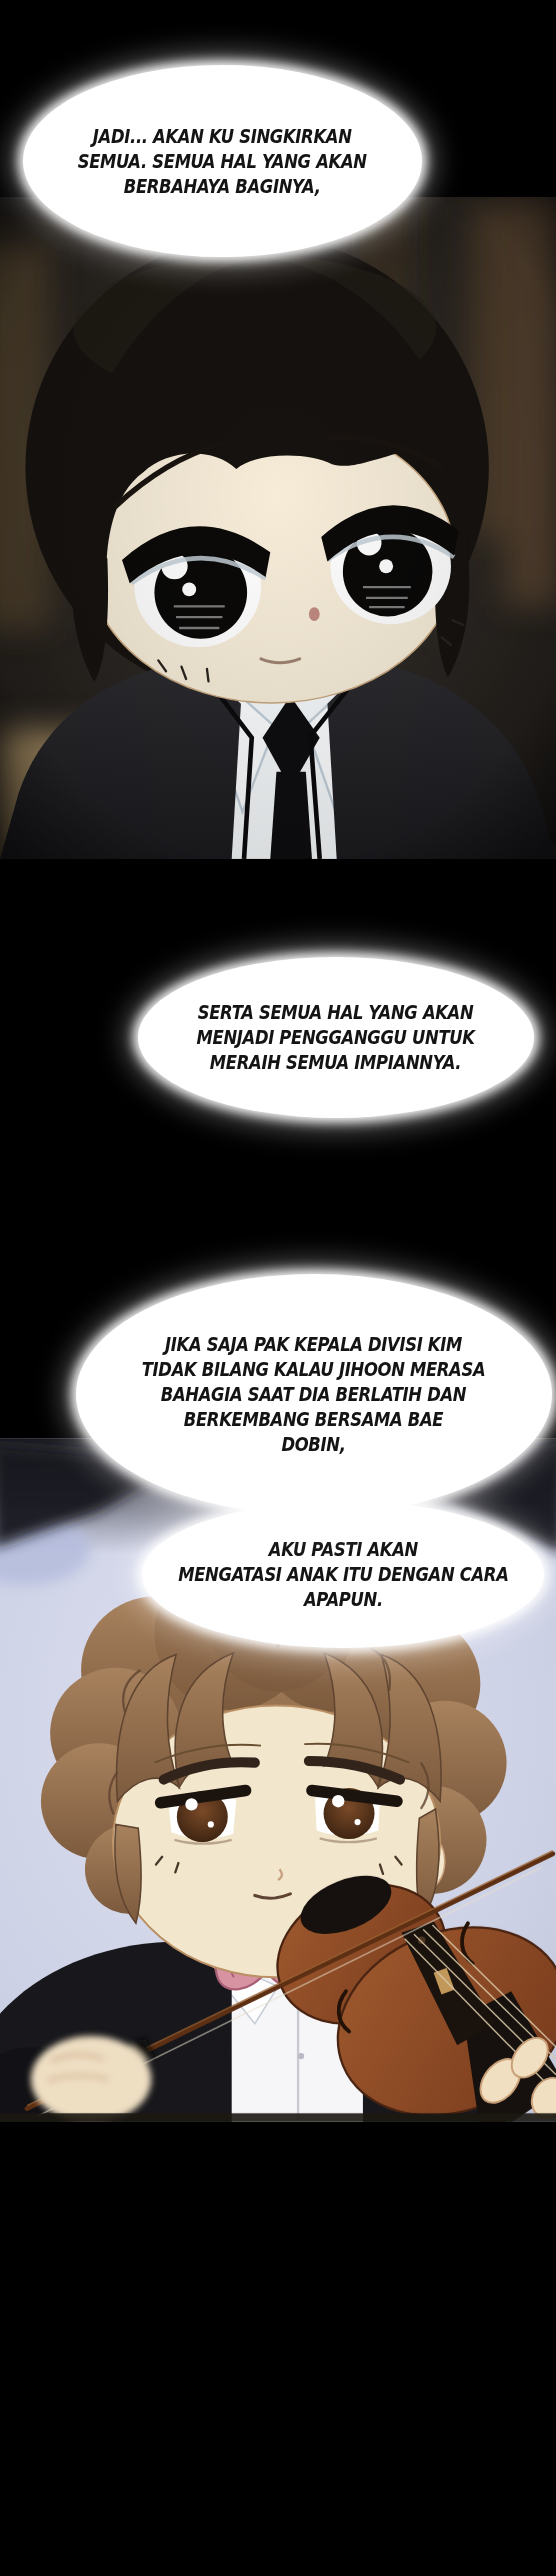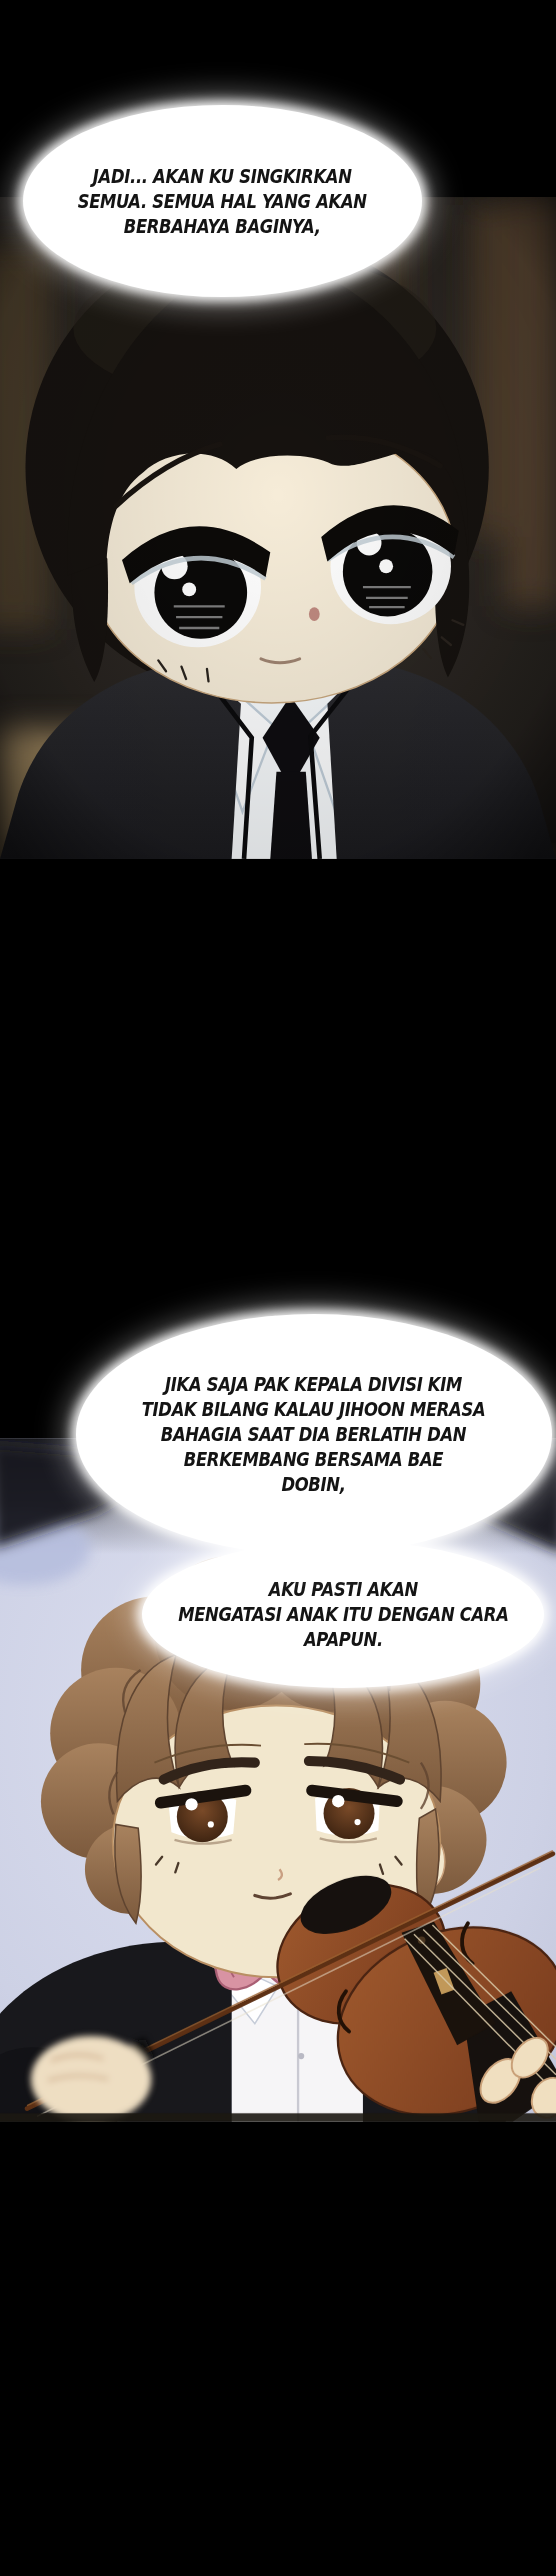--- a/index.html
+++ b/index.html
@@ -4,21 +4,21 @@
 <style>
   html,body{margin:0;padding:0;background:#000;}
   #page{position:relative;width:556px;height:2576px;margin:0 auto;background:#000;overflow:hidden;
         font-family:"DejaVu Sans",sans-serif;}
   .panel{position:absolute;left:0;width:556px;overflow:hidden;z-index:1;}
   #panel-1{top:197px;height:662px;}
   #panel-2{top:1438px;height:684px;}
   .panel svg{display:block;}
   .bubble{position:absolute;z-index:5;background:#fff;border-radius:50%;
           display:flex;align-items:center;justify-content:center;
-          box-shadow:0 0 10.8px 4.6px rgba(255,255,255,.95), 0 0 28px 12.4px rgba(255,255,255,.35);margin-top:40px;}
+          box-shadow:0 0 10.8px 4.6px rgba(255,255,255,.95), 0 0 28px 12.4px rgba(255,255,255,.35);}
   #bubble-1{left:23px;top:65px;width:399px;height:192px;}
   #bubble-2{left:138px;top:957px;width:396px;height:161px;}
   #bubble-3{left:76px;top:1274px;width:476px;height:241px;}
   #bubble-4{left:142px;top:1501px;width:402px;height:147px;}
   .bubble p{margin:0;text-align:center;color:#141414;
             font:italic 700 20px/25px "DejaVu Sans",sans-serif;
             letter-spacing:-0.4px;transform:scaleX(.82);}
   .ln{display:block;white-space:nowrap;}
 </style>
 </head>
@@ -293,20 +293,27 @@
   </div>
 
   <div class="bubble" id="bubble-1">
     <p>
       <span class="ln">JADI... AKAN KU SINGKIRKAN</span>
       <span class="ln">SEMUA. SEMUA HAL YANG AKAN</span>
       <span class="ln">BERBAHAYA BAGINYA,</span>
     </p>
   </div>
 
+  <div class="bubble" id="bubble-2">
+    <p>
+      <span class="ln">SERTA SEMUA HAL YANG AKAN</span>
+      <span class="ln">MENJADI PENGGANGGU UNTUK</span>
+      <span class="ln">MERAIH SEMUA IMPIANNYA.</span>
+    </p>
+  </div>
 
   <div class="bubble" id="bubble-4">
     <p>
       <span class="ln">AKU PASTI AKAN</span>
       <span class="ln">MENGATASI ANAK ITU DENGAN CARA</span>
       <span class="ln">APAPUN.</span>
     </p>
   </div>
 
   <div class="bubble" id="bubble-3">

